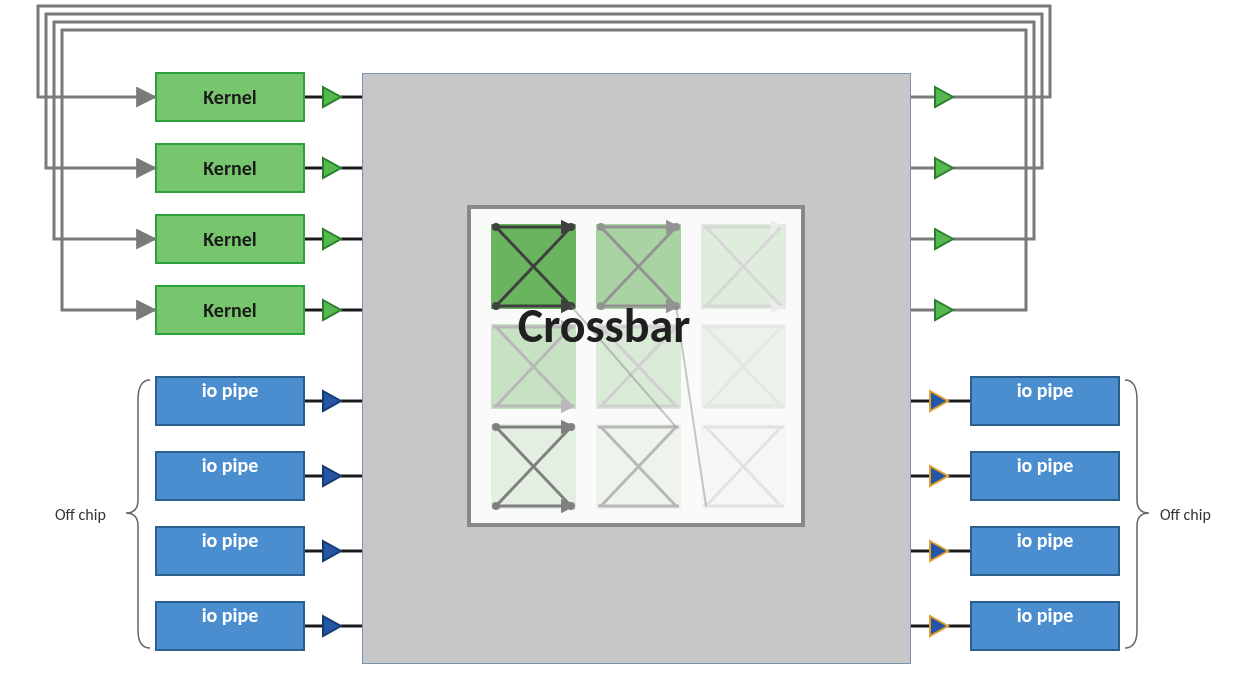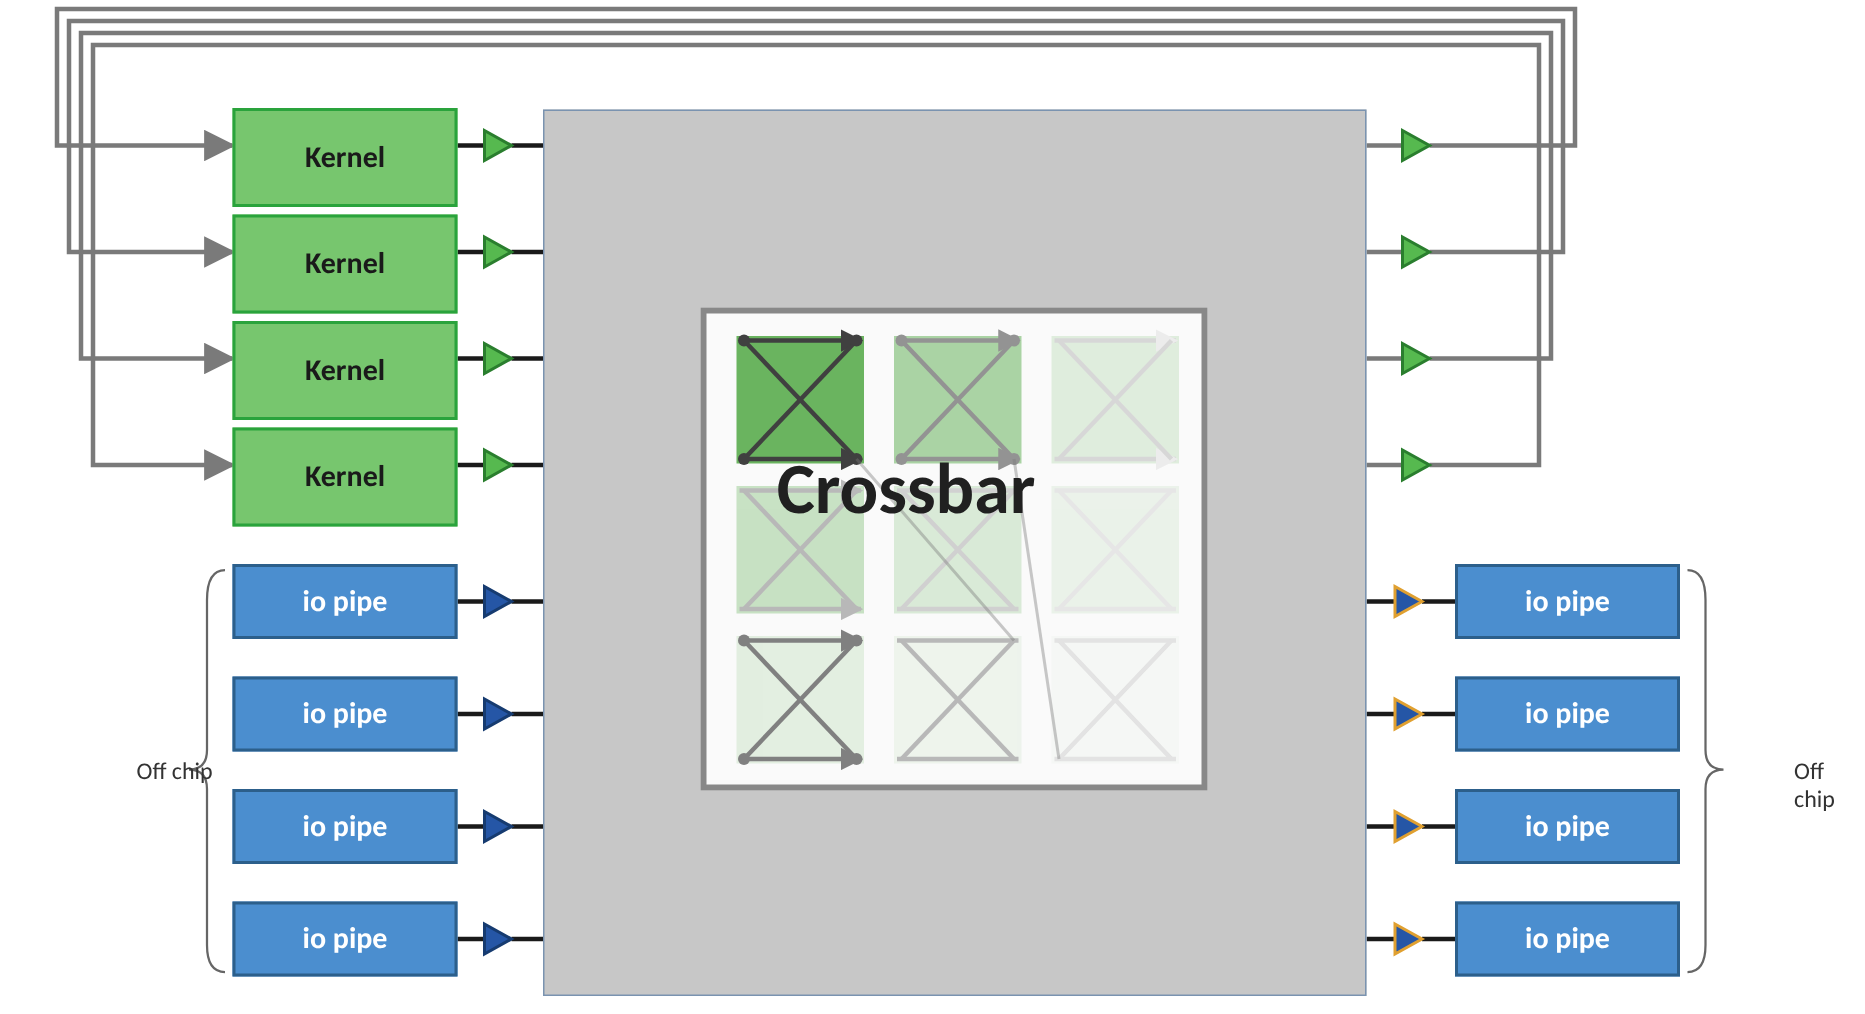--- a/index.html
+++ b/index.html
@@ -51,48 +51,47 @@
     text-align: center;
     font-size: 48px;
     font-weight: 700;
     line-height: 1.1;
     color: #202020;
     z-index: 5;
   }
   .kernel {
     position: absolute;
     width: 150px;
-    height: 66px;
+    height: 50px;
     background: #77c66e;
     border: 2px solid #2aa33c;
     display: flex;
     align-items: center;
     justify-content: center;
     font-size: 20px;
     font-weight: 600;
     color: #1a1a1a;
   }
   .iopipe {
     position: absolute;
     width: 150px;
     height: 50px;
     background: #4b8ecf;
     border: 2px solid #2c5f8b;
     display: flex;
-    align-items: center;
+    align-items: flex-start;
     justify-content: center;
     font-size: 20px;
     font-weight: 600;
     color: #fff;
   }
   .offchip-label {
     position: absolute;
     font-size: 16px;
     color: #333;
-    margin-left: 36px;
   }
 </style>
 </head>
 <body>
 
 <div class="canvas">
 
   <svg class="wires">
     <defs>
 

